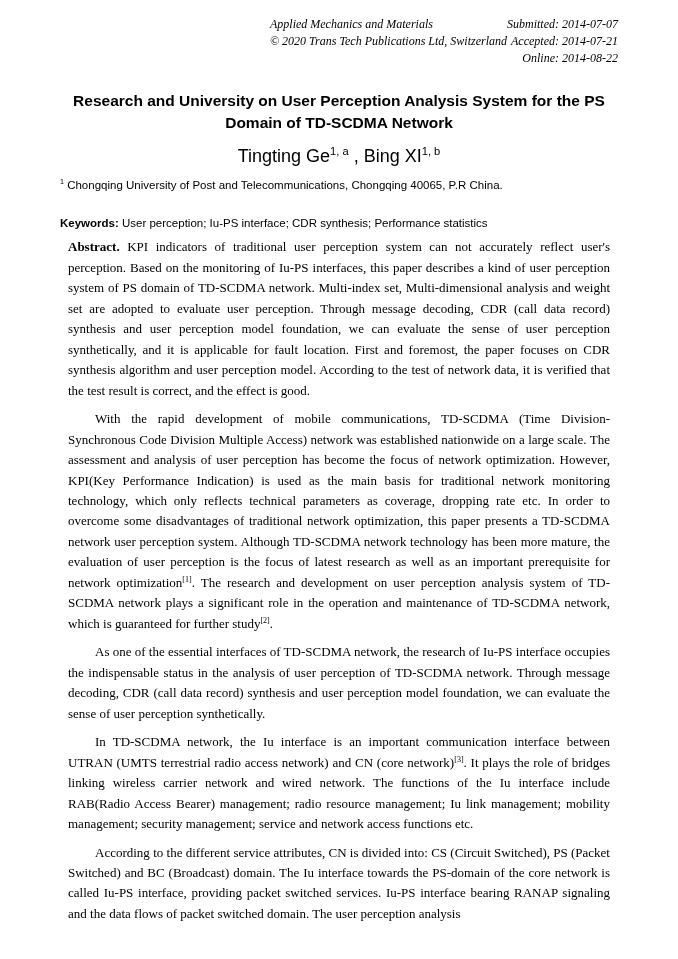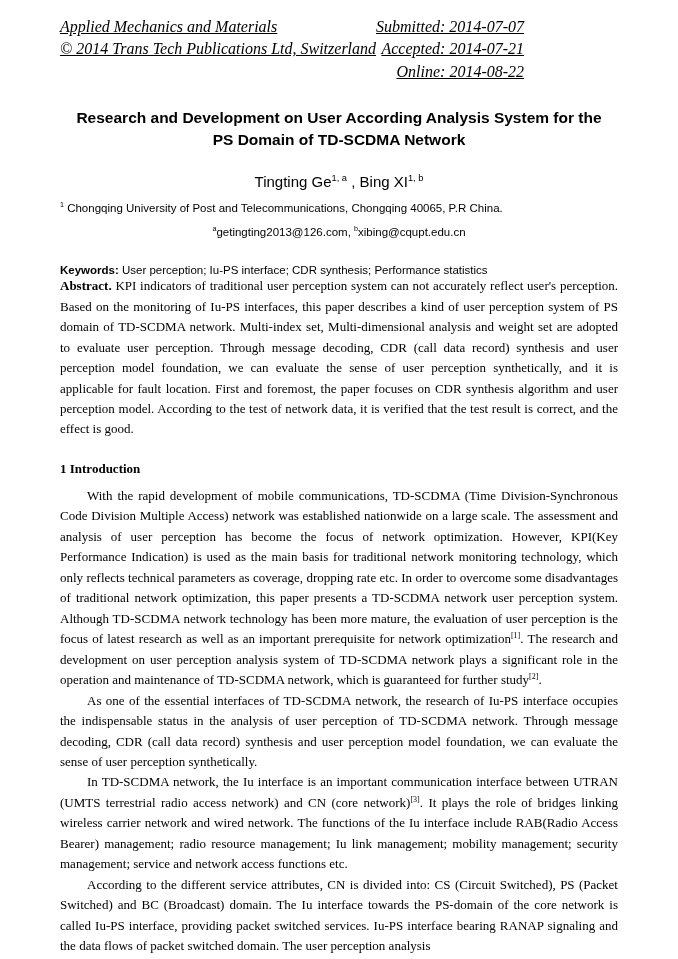--- a/index.html
+++ b/index.html
@@ -10,44 +10,43 @@
     box-sizing: border-box;
     padding: 16px 60px 10px 60px;
     font-family: "Liberation Serif", serif;
     color: #000;
     overflow: hidden;
   }
 
   
   .header {
     display: flex;
-    justify-content: flex-start;
+    justify-content: flex-end;
     font-style: italic;
-    font-size: 16px;
+    font-size: 12px;
     line-height: 1.4;
-    text-decoration: underline;
   }
   .header-left div, .header-right div { white-space: nowrap; }
   .header-right { text-align: right; }
 
   
   .title {
     font-family: "Liberation Sans", sans-serif;
     font-weight: bold;
     font-size: 15.5px;
     line-height: 1.42;
     text-align: center;
     margin: 24px auto 0 auto;
     max-width: 545px;
   }
   .authors {
     font-family: "Liberation Sans", sans-serif;
-    font-size: 15px;
+    font-size: 18px;
     text-align: center;
-    margin-top: 22px;
+    margin-top: 12px;
   }
   .affiliation {
     font-family: "Liberation Sans", sans-serif;
     font-size: 11.5px;
     text-align: left;
     margin-top: 12px;
   }
   .emails {
     font-family: "Liberation Sans", sans-serif;
     font-size: 11.5px;
@@ -70,63 +69,59 @@
     line-height: 1.575;
     text-align: justify;
   }
   .abstract { margin-top: 24px; }
   .abstract .abs-label { font-weight: bold; }
   .section-heading {
     font-size: 13px;
     font-weight: bold;
     margin: 21px 0 9px 0;
   }
-  p.para { margin: 0; font-family: Liberation Serif, serif; }
+  p.para { margin: 8px; font-family: Liberation Serif, serif; }
   p.indent { text-indent: 27px; }
 </style>
 </head>
 <body>
 
 <div class="page">
 
   <div class="header">
     <div class="header-left">
       <div>Applied Mechanics and Materials</div>
-      <div>© 2014 Trans Tech Publications Ltd, Switzerland</div>
+      <div>© 2020 Trans Tech Publications Ltd, Switzerland</div>
     </div>
     <div class="header-right">
       <div>Submitted: 2014-07-07</div>
       <div>Accepted: 2014-07-21</div>
       <div>Online: 2014-08-22</div>
     </div>
   </div>
 
-  <h1 class="title">Research and Development on User According Analysis System for the PS Domain of TD-SCDMA Network</h1>
+  <h1 class="title">Research and University on User Perception Analysis System for the PS Domain of TD-SCDMA Network</h1>
 
   <div class="authors">
     <span>Tingting Ge</span><sup>1, a</sup><span> , </span><span>Bing XI</span><sup>1, b</sup>
   </div>
 
   <div class="affiliation">
     <sup>1</sup><span> Chongqing University of Post and Telecommunications, Chongqing 40065, P.R China.</span>
   </div>
 
-  <div class="emails">
-    <sup>a</sup><span>getingting2013@126.com, </span><sup>b</sup><span>xibing@cqupt.edu.cn</span>
-  </div>
 
   <div class="keywords">
     <span class="kw-label">Keywords:</span><span> User perception; Iu-PS interface; CDR synthesis; Performance statistics</span>
   </div>
 
   <p class="bodytext abstract para">
     <span class="abs-label">Abstract.</span><span> KPI indicators of traditional user perception system can not accurately reflect user's perception. Based on the monitoring of Iu-PS interfaces, this paper describes a kind of user perception system of PS domain of TD-SCDMA network. Multi-index set, Multi-dimensional analysis and weight set are adopted to evaluate user perception. Through message decoding, CDR (call data record) synthesis and user perception model foundation, we can evaluate the sense of user perception synthetically, and it is applicable for fault location. First and foremost, the paper focuses on CDR synthesis algorithm and user perception model. According to the test of network data, it is verified that the test result is correct, and the effect is good.</span>
   </p>
 
-  <div class="section-heading">1 Introduction</div>
 
   <p class="bodytext para indent">
     <span>With the rapid development of mobile communications, TD-SCDMA (Time Division-Synchronous Code Division Multiple Access) network was established nationwide on a large scale. The assessment and analysis of user perception has become the focus of network optimization. However, KPI(Key Performance Indication) is used as the main basis for traditional network monitoring technology, which only reflects technical parameters as coverage, dropping rate etc. In order to overcome some disadvantages of traditional network optimization, this paper presents a TD-SCDMA network user perception system. Although TD-SCDMA network technology has been more mature, the evaluation of user perception is the focus of latest research as well as an important prerequisite for network optimization</span><sup>[1]</sup><span>. The research and development on user perception analysis system of TD-SCDMA network plays a significant role in the operation and maintenance of TD-SCDMA network, which is guaranteed for further study</span><sup>[2]</sup><span>.</span>
   </p>
 
   <p class="bodytext para indent">As one of the essential interfaces of TD-SCDMA network, the research of Iu-PS interface occupies the indispensable status in the analysis of user perception of TD-SCDMA network. Through message decoding, CDR (call data record) synthesis and user perception model foundation, we can evaluate the sense of user perception synthetically.</p>
 
 
   <p class="bodytext para indent">
     <span>In TD-SCDMA network, the Iu interface is an important communication interface between UTRAN (UMTS terrestrial radio access network) and CN (core network)</span><sup>[3]</sup><span>. It plays the role of bridges linking wireless carrier network and wired network. The functions of the Iu interface include RAB(Radio Access Bearer) management; radio resource management; Iu link management; mobility management; security management; service and network access functions etc.</span>

